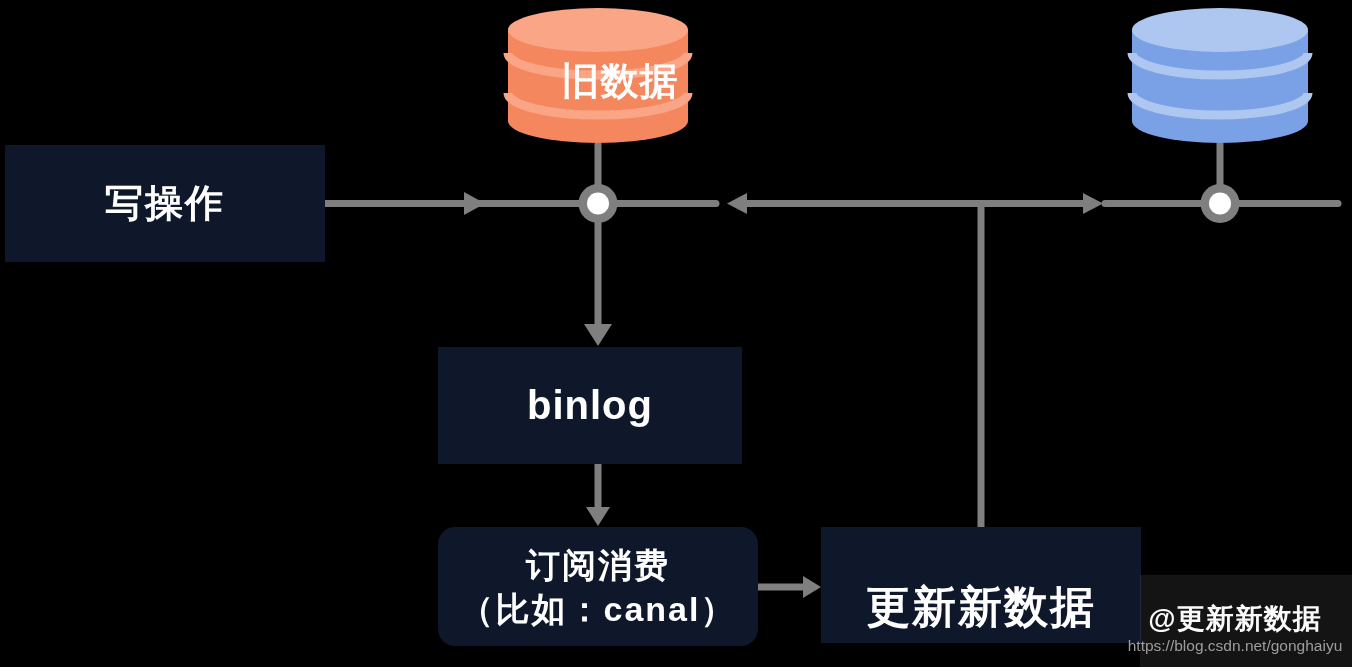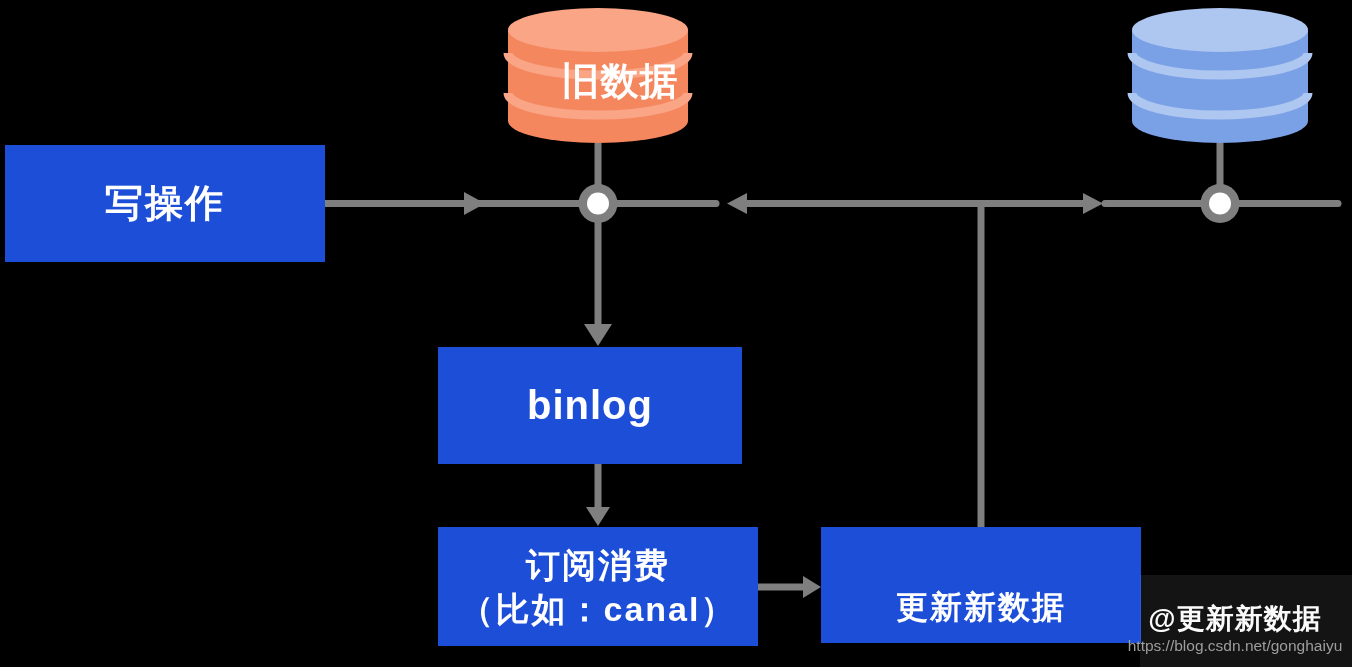--- a/index.html
+++ b/index.html
@@ -6,34 +6,34 @@
   .stage{
     position:relative;
     width:1352px;height:667px;
     background:#000000;
     overflow:hidden;
     font-family:"Liberation Sans","DejaVu Sans",sans-serif;
   }
   .stage svg{position:absolute;left:0;top:0;}
   .gbox{
     position:absolute;
-    background:#1d4ed8;
+    background:#0f172a;
     display:flex;align-items:center;justify-content:center;
     flex-direction:column;
     color:#fff;text-align:center;
   }
   .gbox .lbl{font-weight:bold;letter-spacing:2px;}
   .box-write{left:5px;top:145px;width:320px;height:117px;}
   .box-write .lbl{font-size:38px;}
   .box-binlog{left:438px;top:347px;width:304px;height:117px;}
   .box-binlog .lbl{font-size:40px;font-weight:bold;letter-spacing:1px;}
-  .box-subscribe{left:438px;top:527px;width:320px;height:119px;}
+  .box-subscribe{left:438px;top:527px;width:320px;height:119px;border-radius:17px;}
   .box-subscribe .lbl{font-size:34px;line-height:44px;}
   .box-update{left:821px;top:527px;width:320px;height:116px;}
-  .box-update .lbl{font-size:32px;margin-top:45px;}
+  .box-update .lbl{font-size:44px;margin-top:45px;}
   .dblabel{
     position:absolute;color:#fff;text-align:center;
     font-weight:bold;
   }
   .dblabel-old{left:508px;top:58px;width:180px;font-size:38px;line-height:46px;letter-spacing:1px;padding-left:22px;}
   .dblabel-new{left:1132px;top:36px;width:176px;font-size:34px;line-height:44px;}
   .wm-backdrop{
     position:absolute;left:1140px;top:575px;width:212px;height:92px;
     background:rgba(255,255,255,0.08);
   }

